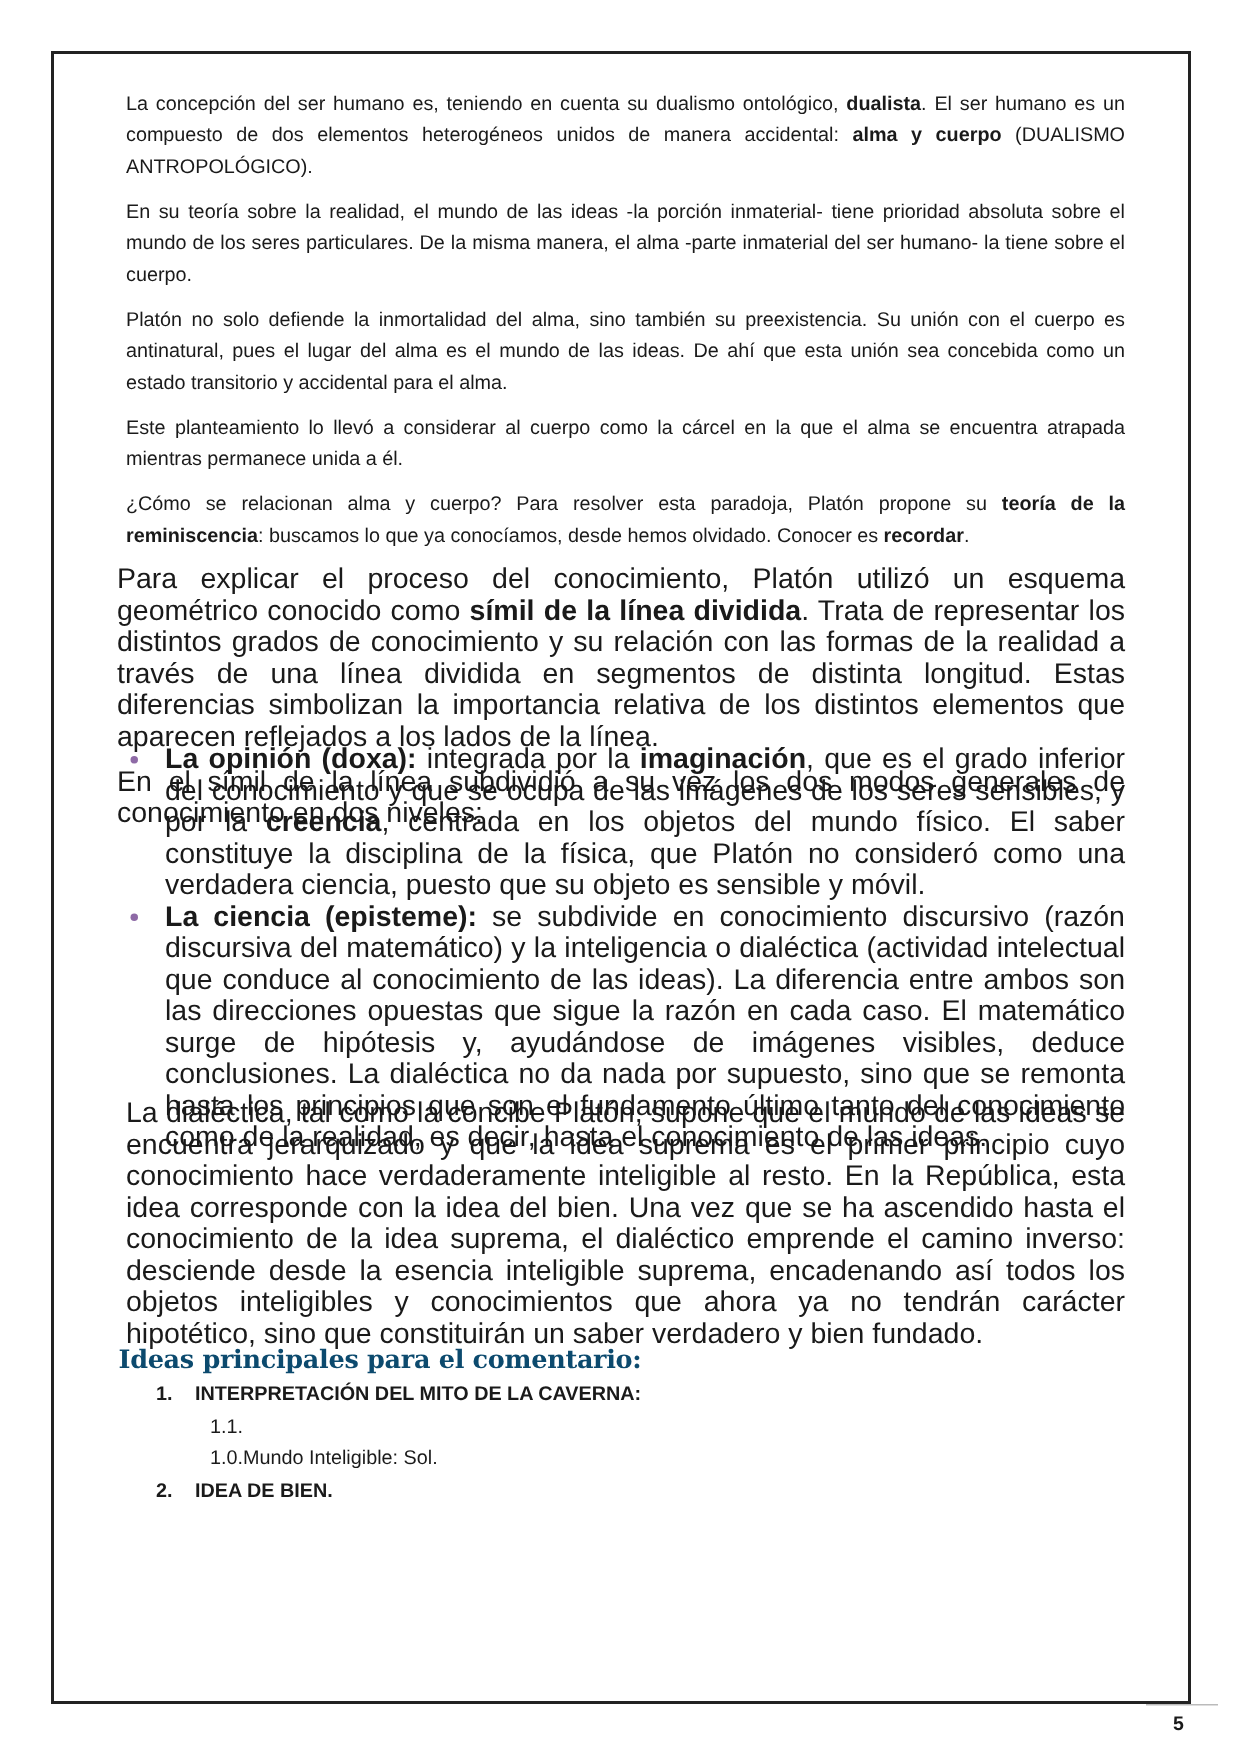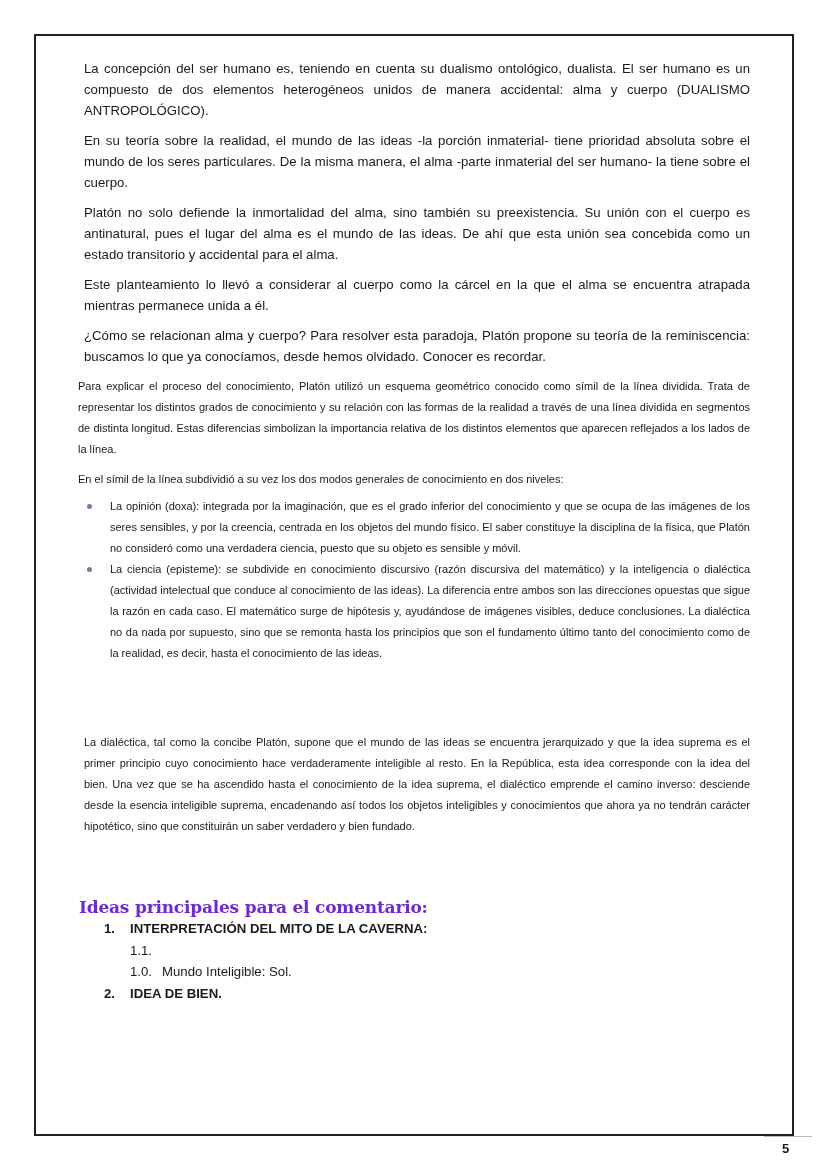--- a/index.html
+++ b/index.html
@@ -3,32 +3,32 @@
   <meta charset="utf-8">
   <style>
     html, body { margin: 0; padding: 0; background: #ffffff; }
     body { width: 828px; height: 1171px; position: relative; overflow: hidden;
            font-family: "Liberation Sans", "DejaVu Sans", sans-serif; color: #1a1a1a; }
     .page-frame { position: absolute; left: 34px; top: 34px; width: 760px; height: 1102px;
                   border: 2px solid #222; box-sizing: border-box; }
     .content { position: absolute; left: 84px; top: 58px; width: 666px; font-size: 13.2px;
                line-height: 21px; }
     p { margin: 0 0 9px 0; text-align: justify; }
-    b { font-weight: normal; }
-    .block { position: absolute; width: 666px; font-size: 11px; line-height: 21px; }
+    b { font-weight: bold; }
+    .block { position: absolute; width: 666px; font-size: 19px; line-height: 21px; }
     ul.bullets { list-style: none; margin: 0; padding: 0; }
     ul.bullets li { position: relative; padding-left: 30px; text-align: justify; margin: 0; }
     ul.bullets li .dot { position: absolute; left: 7px; top: 8px; width: 5px; height: 5px;
                          border-radius: 50%; }
     .heading { position: absolute; left: 79px; top: 897px; font-family: "DejaVu Serif", "Liberation Serif", serif;
                font-weight: bold; font-size: 17px; letter-spacing: -0.2px; }
     .outline { position: absolute; left: 104px; top: 918px; font-size: 13.2px; line-height: 21.5px; }
     .outline .lvl1 { font-weight: bold; display: flex; }
     .outline .lvl1 .num { width: 26px; }
-    .outline .lvl2 { display: flex; padding-left: 26px; }
+    .outline .lvl2 { display: flex; padding-left: 26px; text-align: right; }
     .outline .lvl2 .num { width: 32px; }
     .footer-line { position: absolute; left: 764px; top: 1136px; width: 48px; height: 1px; background: #bbb; }
     .page-number { position: absolute; left: 782px; top: 1141px; font-weight: bold; font-size: 13px; }
   </style>
 </head>
 <body>
 
 <div class="page-frame"></div>
 
 <div class="content" id="indented">
@@ -48,21 +48,21 @@
     <ul class="bullets">
       <li><span class="dot" style="background: rgb(142, 106, 166);"></span><b>La opinión (doxa):</b><span> integrada por la </span><b>imaginación</b><span>, que es el grado inferior del conocimiento y que se ocupa de las imágenes de los seres sensibles, y por la </span><b>creencia</b><span>, centrada en los objetos del mundo físico. El saber constituye la disciplina de la física, que Platón no consideró como una verdadera ciencia, puesto que su objeto es sensible y móvil.</span></li>
       <li><span class="dot" style="background: rgb(142, 106, 166);"></span><b>La ciencia (episteme):</b><span> se subdivide en conocimiento discursivo (razón discursiva del matemático) y la inteligencia o dialéctica (actividad intelectual que conduce al conocimiento de las ideas). La diferencia entre ambos son las direcciones opuestas que sigue la razón en cada caso. El matemático surge de hipótesis y, ayudándose de imágenes visibles, deduce conclusiones. La dialéctica no da nada por supuesto, sino que se remonta hasta los principios que son el fundamento último tanto del conocimiento como de la realidad, es decir, hasta el conocimiento de las ideas.</span></li>
     </ul>
   </div>
 
 <div class="block" style="left:84px; top:732px; width:666px;">
   <p>La dialéctica, tal como la concibe Platón, supone que el mundo de las ideas se encuentra jerarquizado y que la idea suprema es el primer principio cuyo conocimiento hace verdaderamente inteligible al resto. En la República, esta idea corresponde con la idea del bien. Una vez que se ha ascendido hasta el conocimiento de la idea suprema, el dialéctico emprende el camino inverso: desciende desde la esencia inteligible suprema, encadenando así todos los objetos inteligibles y conocimientos que ahora ya no tendrán carácter hipotético, sino que constituirán un saber verdadero y bien fundado.</p>
 </div>
 
-<div class="heading" style="color: #6d28d9;">Ideas principales para el comentario:</div>
+<div class="heading" style="color: #0c4a6e;">Ideas principales para el comentario:</div>
 
 <div class="outline" id="outline">
     <div class="lvl1">
       <span class="num">1.</span>
       <span>INTERPRETACIÓN DEL MITO DE LA CAVERNA:</span>
     </div>
     <div class="lvl2">
       <span class="num">1.1.</span>
     </div>
     <div class="lvl2">

